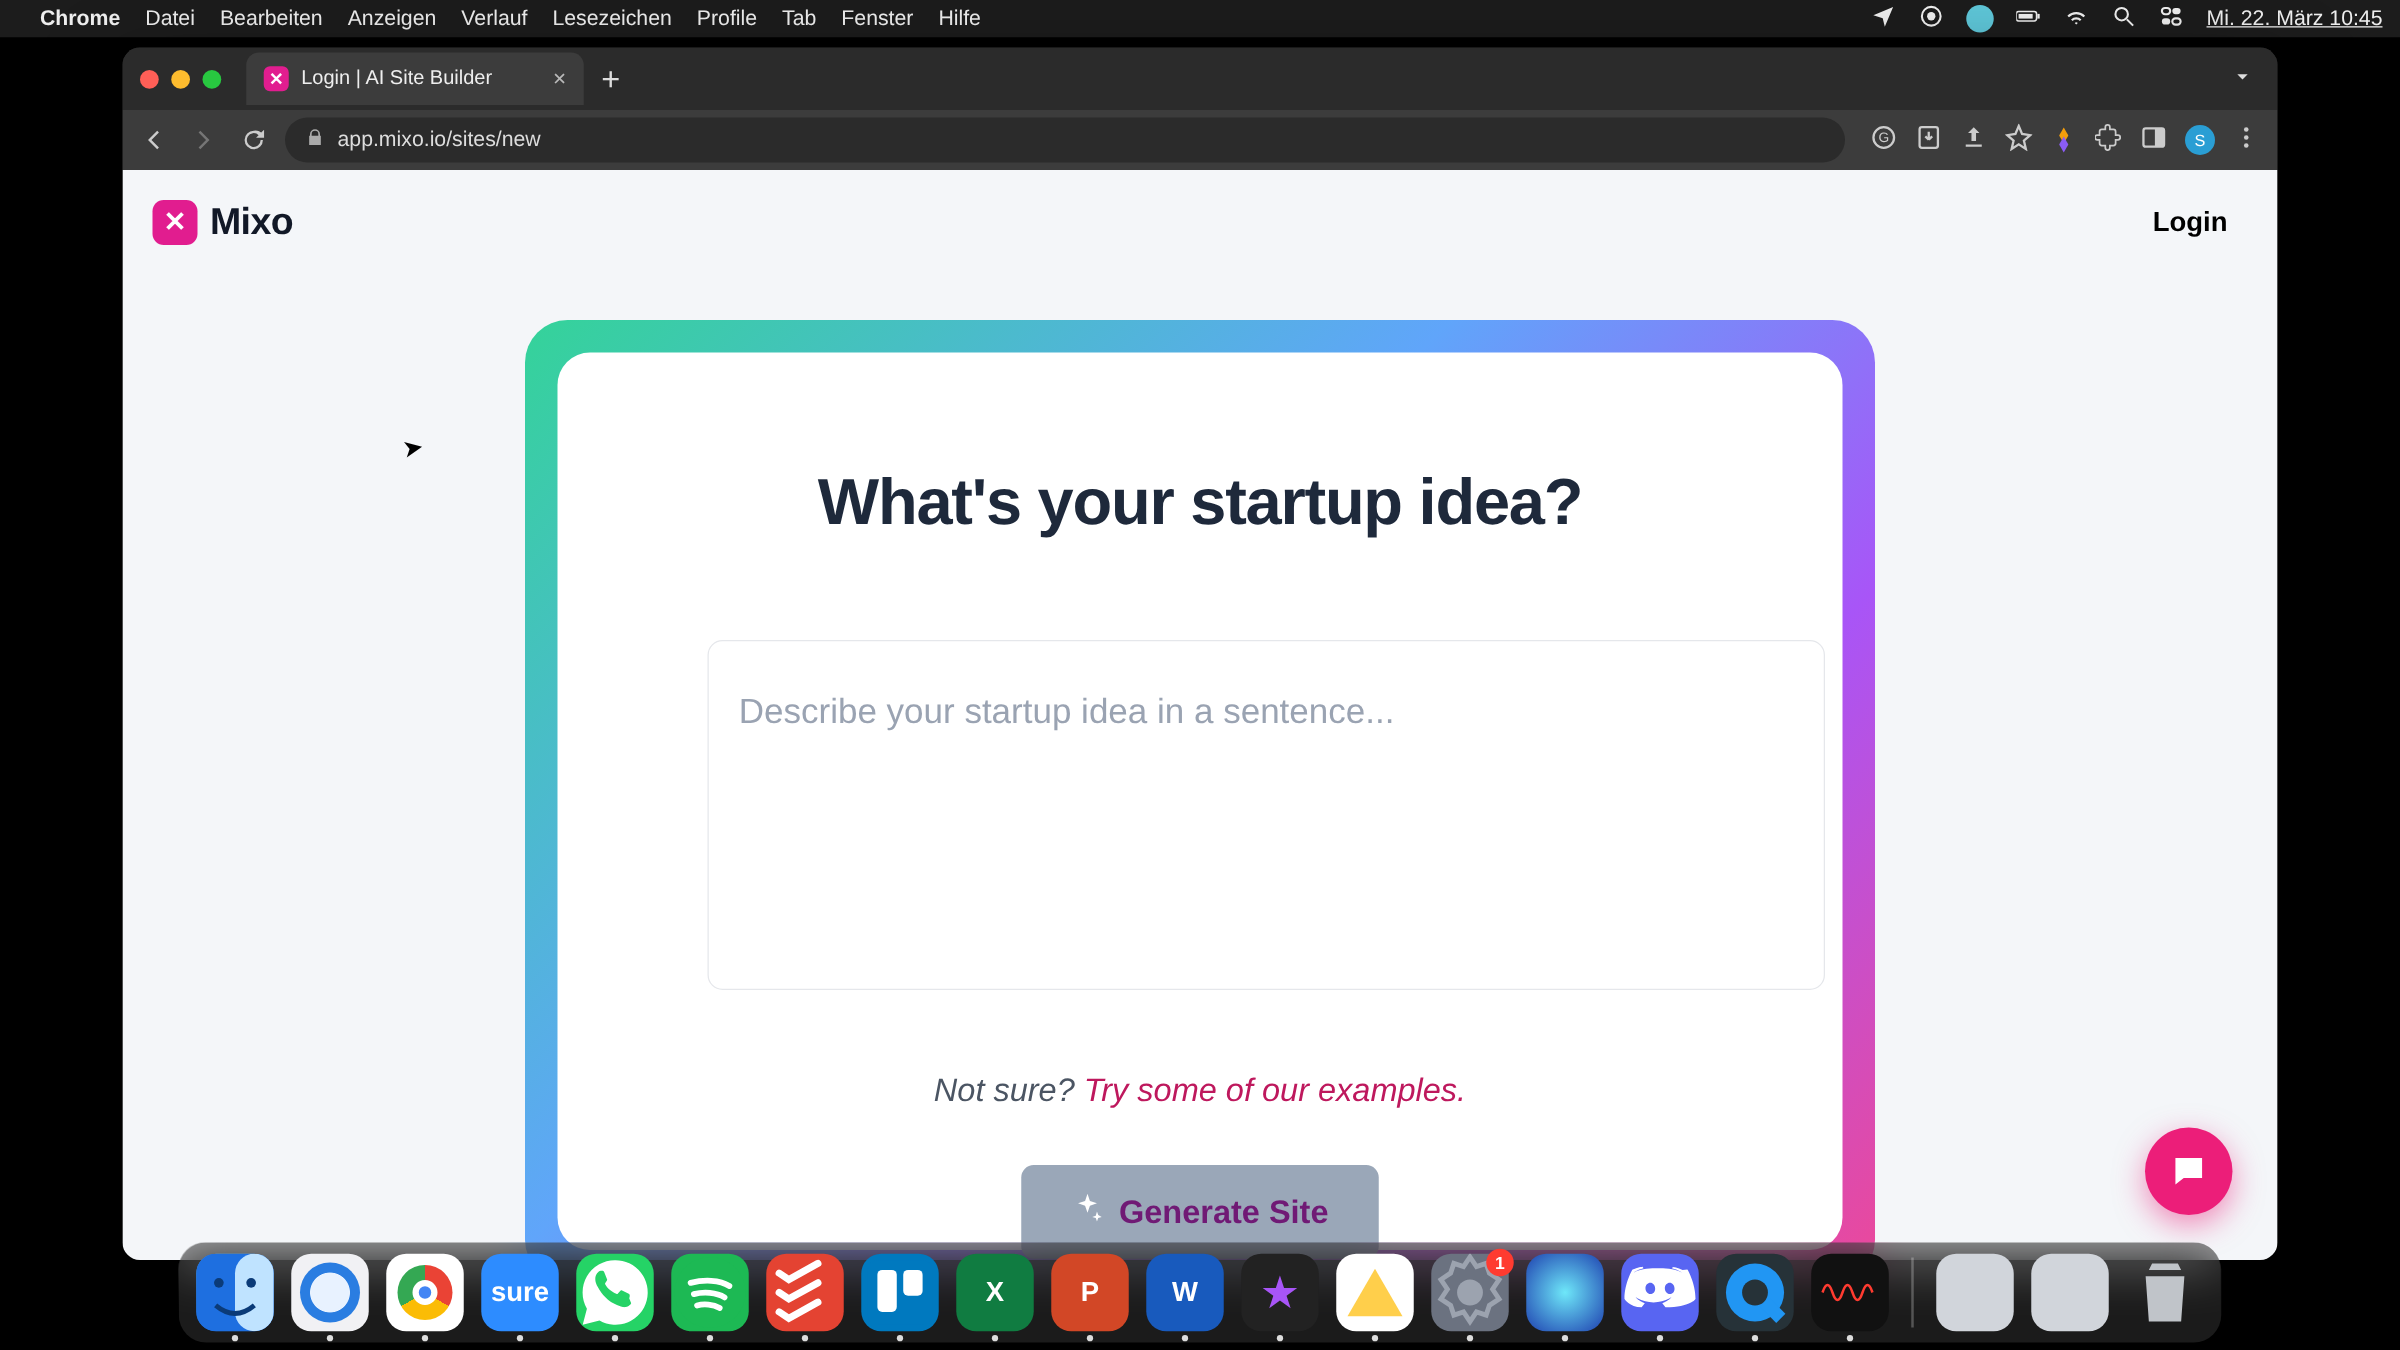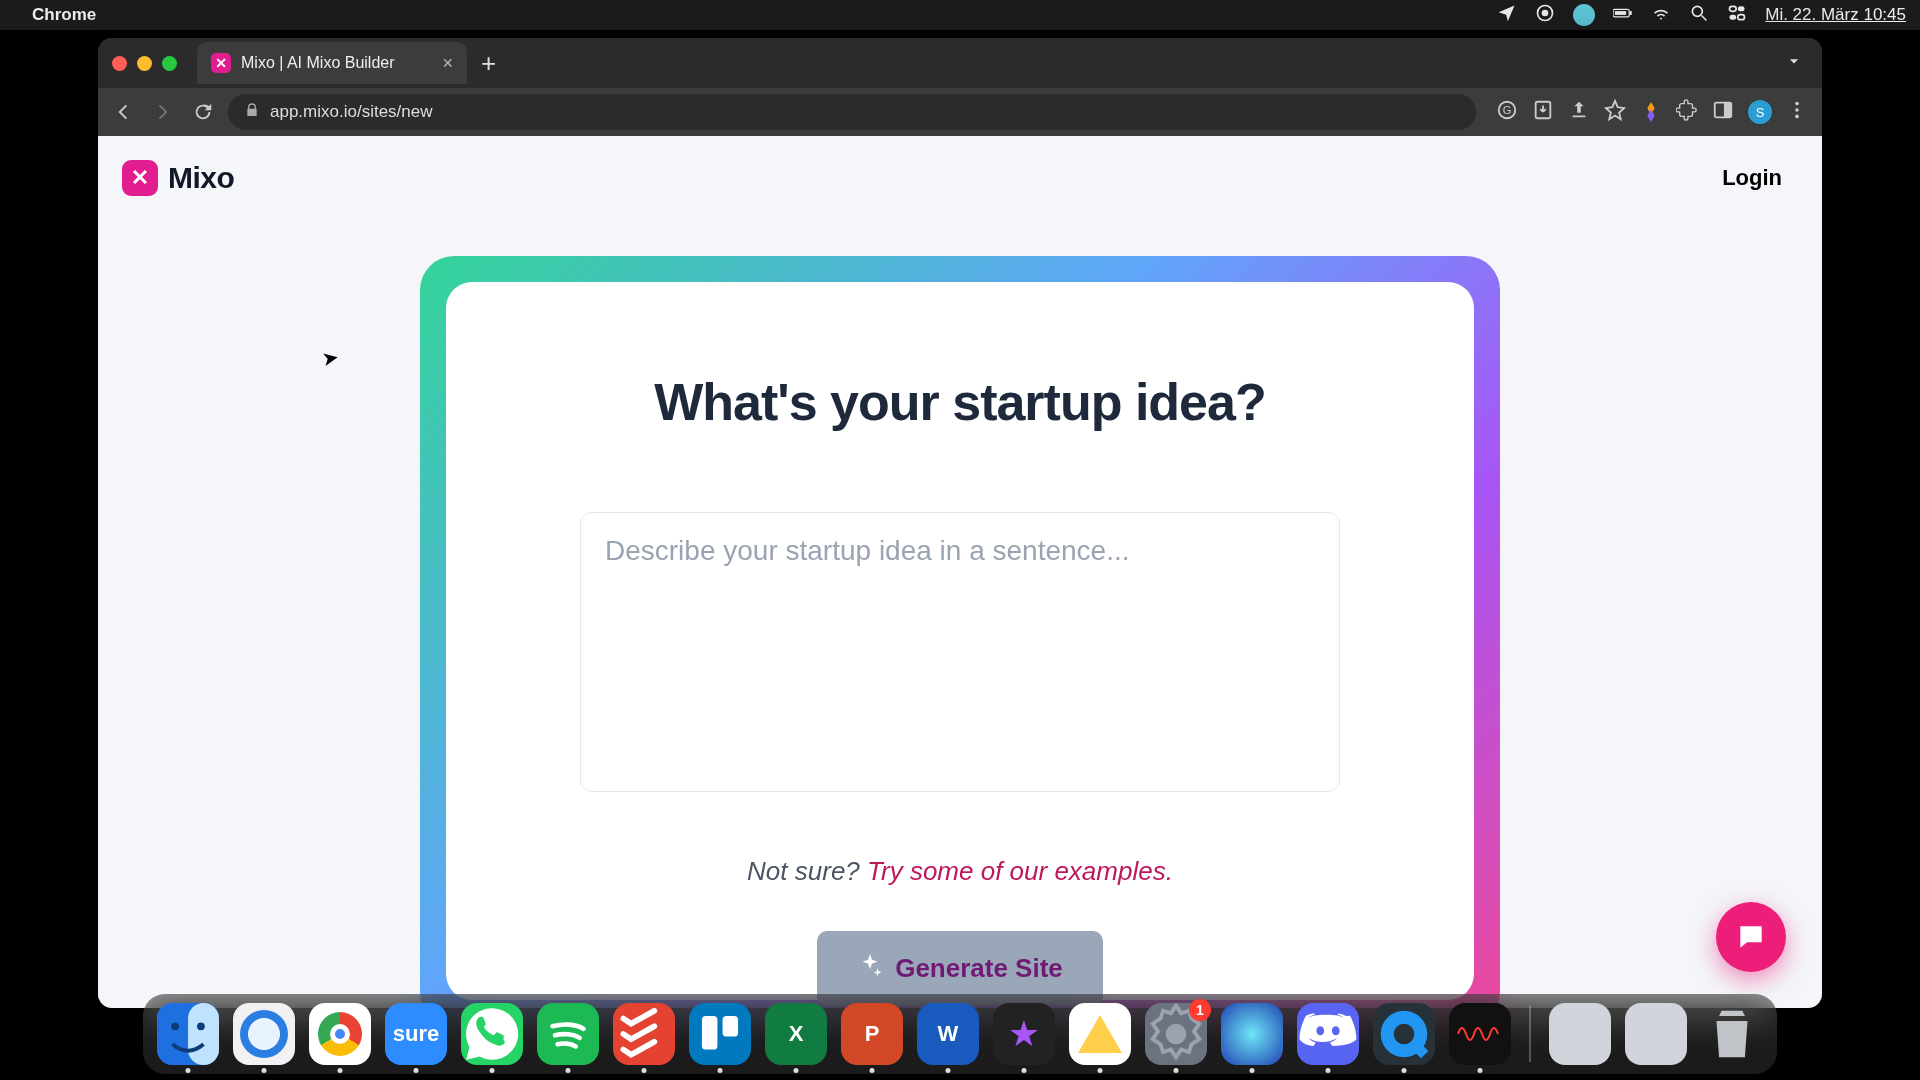--- a/index.html
+++ b/index.html
@@ -143,25 +143,25 @@
     box-shadow: 0 10px 40px rgba(0,0,0,0.08) inset 0 0 0 transparent;
   }
   .hero-title {
     font-size: 52px;
     font-weight: 800;
     color: #1e293b;
     letter-spacing: -1px;
   }
   .idea-input {
     margin: 80px auto 0;
-    width: 760px;
+    width: 894px;
     height: 280px;
     border: 1px solid #e5e7eb;
     border-radius: 12px;
-    padding: 22px 24px;
+    padding: 40px 24px;
     font-size: 28px;
     color: #0f172a;
     resize: none;
     font-family: inherit;
   }
   .idea-input::placeholder { color: #9aa3b2; }
   .hint {
     margin-top: 60px;
     font-size: 26px;
     color: #4b5563;
@@ -276,20 +276,31 @@
     border-bottom:38px solid #ffcf4b;
     position:relative;
   }
 </style>
 </head>
 <body>
 
 <div class="menu-bar">
   <span class="apple"></span>
   <span class="app-name">Chrome</span>
+  <div class="menu-items" id="menu-items">
+      <span>Datei</span>
+      <span>Bearbeiten</span>
+      <span>Anzeigen</span>
+      <span>Verlauf</span>
+      <span>Lesezeichen</span>
+      <span>Profile</span>
+      <span>Tab</span>
+      <span>Fenster</span>
+      <span>Hilfe</span>
+    </div>
   <div class="menu-right">
     <span><svg viewBox="0 0 24 24">
           <path d="M2 11l19-8-8 19-2-8-9-3z"></path>
         </svg></span>
     <span><svg viewBox="0 0 24 24">
           <circle cx="12" cy="12" r="9" fill="none" stroke="#eee" stroke-width="2"></circle>
           <circle cx="12" cy="12" r="4"></circle>
         </svg></span>
     <span class="status-circle"></span>
     <span><svg viewBox="0 0 32 16">
@@ -319,21 +330,21 @@
   <div class="chrome-window">
 
     <div class="tab-strip">
       <div class="traffic">
         <span class="dot red"></span>
         <span class="dot yellow"></span>
         <span class="dot green"></span>
       </div>
       <div class="tab">
         <span class="favicon">✕</span>
-        <span>Mixo | AI Mixo Builder</span>
+        <span>Login | AI Site Builder</span>
         <span class="tab-close">×</span>
       </div>
       <span class="new-tab-btn">+</span>
       <span class="tabs-overflow"><svg width="20" height="20" viewBox="0 0 24 24" fill="#ddd">
             <path d="M7 10l5 5 5-5z"></path>
           </svg></span>
     </div>
 
     <div class="omnibox">
       <span class="omni-icon">

